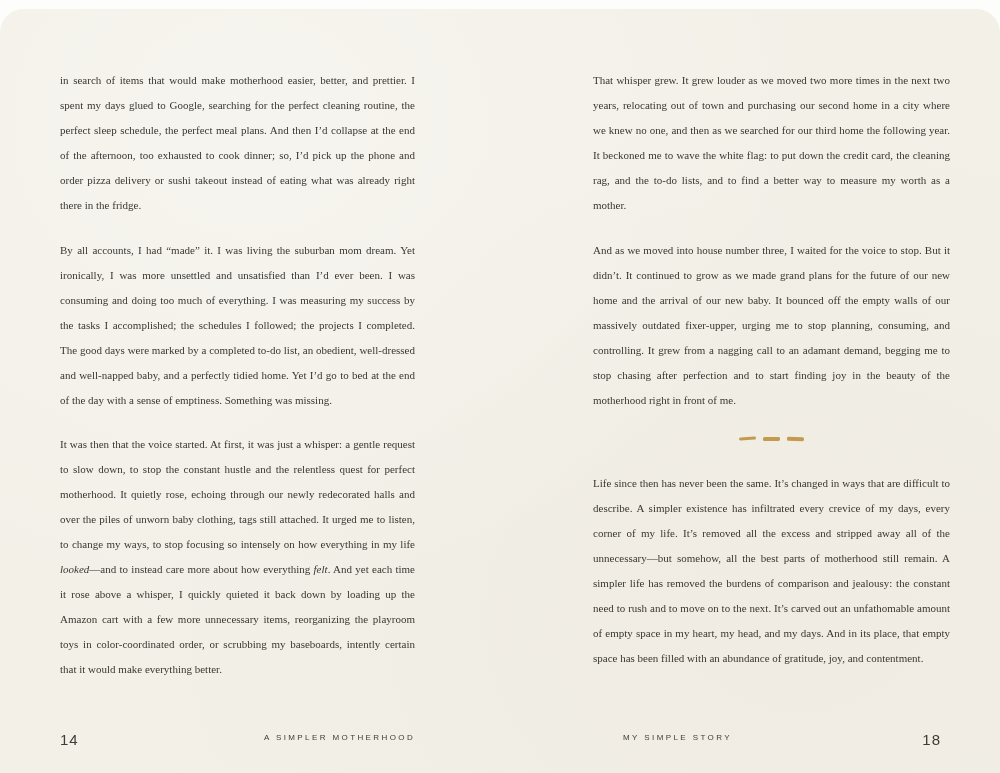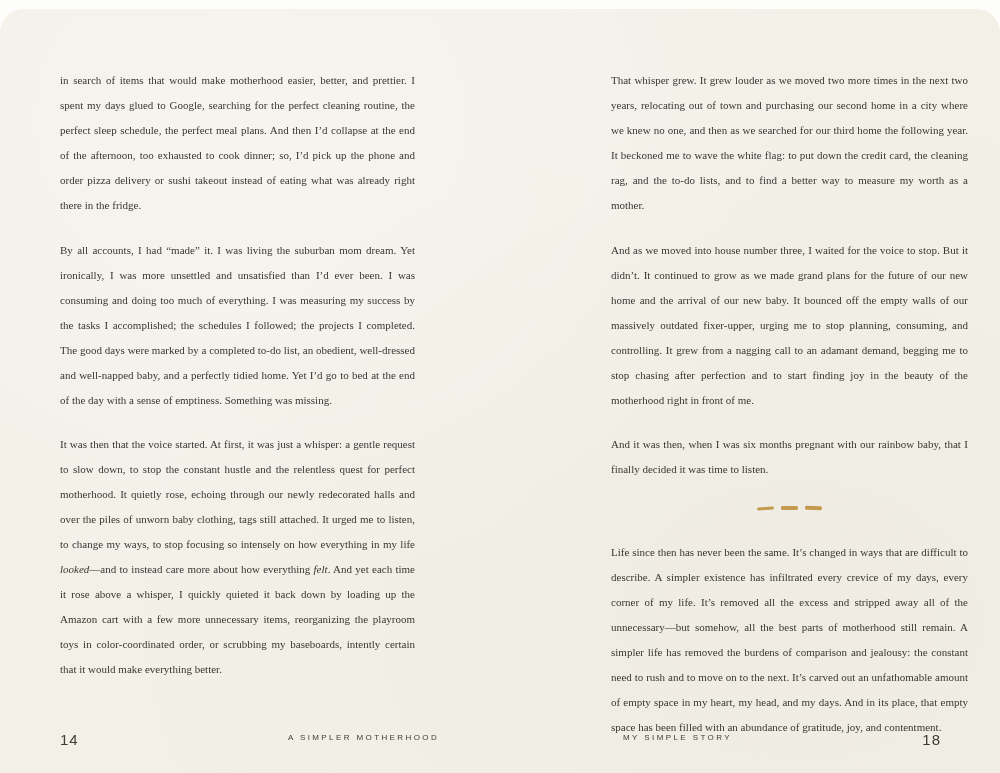--- a/index.html
+++ b/index.html
@@ -25,21 +25,21 @@
   .col {
     position: absolute;
     top: 59px;
     font-family: Liberation Serif, serif;
     font-size: 11px;
     line-height: 25px;
     color: #3a3733;
     text-rendering: optimizeLegibility;
   }
   .col-left  { left: 60px;  width: 355px; }
-  .col-right { left: 611px; width: 357px; }
+  .col-right { left: 593px; width: 357px; }
   .para {
     margin: 0 0 19.5px 0;
     text-align: justify;
     hyphens: auto;
     -webkit-hyphens: auto;
   }
   [data-bind-paragraphs] > .para:last-child { margin-bottom: 0; }
   .para em { font-style: italic; }
   .divider {
     display: flex;
@@ -70,39 +70,38 @@
     letter-spacing: 1px;
   }
   #pn-left  { left: 60px; }
   #pn-right { right: 59px; }
   .running-title {
     top: 724px;
     font-size: 8px;
     font-weight: 400;
     letter-spacing: 2.4px;
   }
-  #rt-left  { left: 288px; text-align: right; }
+  #rt-left  { left: 264px; text-align: right; }
   #rt-right { left: 587px; margin-left: 36px; }
 </style>
 </head>
 <body>
 
 <div class="spread">
 
   <div class="col col-left" data-bind-paragraphs="book.left_page.paragraphs">
       <p class="para"><span>in search of items that would make motherhood easier, better, and prettier. I spent my days glued to Google, searching for the perfect cleaning routine, the perfect sleep schedule, the perfect meal plans. And then I’d collapse at the end of the afternoon, too exhausted to cook dinner; so, I’d pick up the phone and order pizza delivery or sushi takeout instead of eating what was already right there in the fridge.</span></p>
       <p class="para"><span>By all accounts, I had “made” it. I was living the suburban mom dream. Yet ironically, I was more unsettled and unsatisfied than I’d ever been. I was consuming and doing too much of everything. I was measuring my success by the tasks I accomplished; the schedules I followed; the projects I completed. The good days were marked by a completed to-do list, an obedient, well-dressed and well-napped baby, and a perfectly tidied home. Yet I’d go to bed at the end of the day with a sense of emptiness. Something was missing.</span></p>
       <p class="para"><span>It was then that the voice started. At first, it was just a whisper: a gentle request to slow down, to stop the constant hustle and the relentless quest for perfect motherhood. It quietly rose, echoing through our newly redecorated halls and over the piles of unworn baby clothing, tags still attached. It urged me to listen, to change my ways, to stop focusing so intensely on how everything in my life </span><em>looked</em><span>—and to instead care more about how everything </span><em>felt</em><span>. And yet each time it rose above a whisper, I quickly quieted it back down by loading up the Amazon cart with a few more unnecessary items, reorganizing the playroom toys in color-coordinated order, or scrubbing my baseboards, intently certain that it would make everything better.</span></p>
     </div>
 
   <div class="col col-right">
     <div data-bind-paragraphs="book.right_page.paragraphs_top">
         <p class="para"><span>That whisper grew. It grew louder as we moved two more times in the next two years, relocating out of town and purchasing our second home in a city where we knew no one, and then as we searched for our third home the following year. It beckoned me to wave the white flag: to put down the credit card, the cleaning rag, and the to-do lists, and to find a better way to measure my worth as a mother.</span></p>
         <p class="para"><span>And as we moved into house number three, I waited for the voice to stop. But it didn’t. It continued to grow as we made grand plans for the future of our new home and the arrival of our new baby. It bounced off the empty walls of our massively outdated fixer-upper, urging me to stop planning, consuming, and controlling. It grew from a nagging call to an adamant demand, begging me to stop chasing after perfection and to start finding joy in the beauty of the motherhood right in front of me.</span></p>
-        <p class="para"><span>And it was then, when I was six months pregnant with our rainbow baby, that I finally decided it was time to listen.</span></p>
       </div>
     <div class="divider">
         <span class="dash" style="background: rgb(196, 154, 78);"></span>
         <span class="dash" style="background: rgb(196, 154, 78);"></span>
         <span class="dash" style="background: rgb(196, 154, 78);"></span>
       </div>
     <div data-bind-paragraphs="book.right_page.paragraphs_bottom">
         <p class="para"><span>Life since then has never been the same. It’s changed in ways that are difficult to describe. A simpler existence has infiltrated every crevice of my days, every corner of my life. It’s removed all the excess and stripped away all of the unnecessary—but somehow, all the best parts of motherhood still remain. A simpler life has removed the burdens of comparison and jealousy: the constant need to rush and to move on to the next. It’s carved out an unfathomable amount of empty space in my heart, my head, and my days. And in its place, that empty space has been filled with an abundance of gratitude, joy, and contentment.</span></p>
       </div>
   </div>

